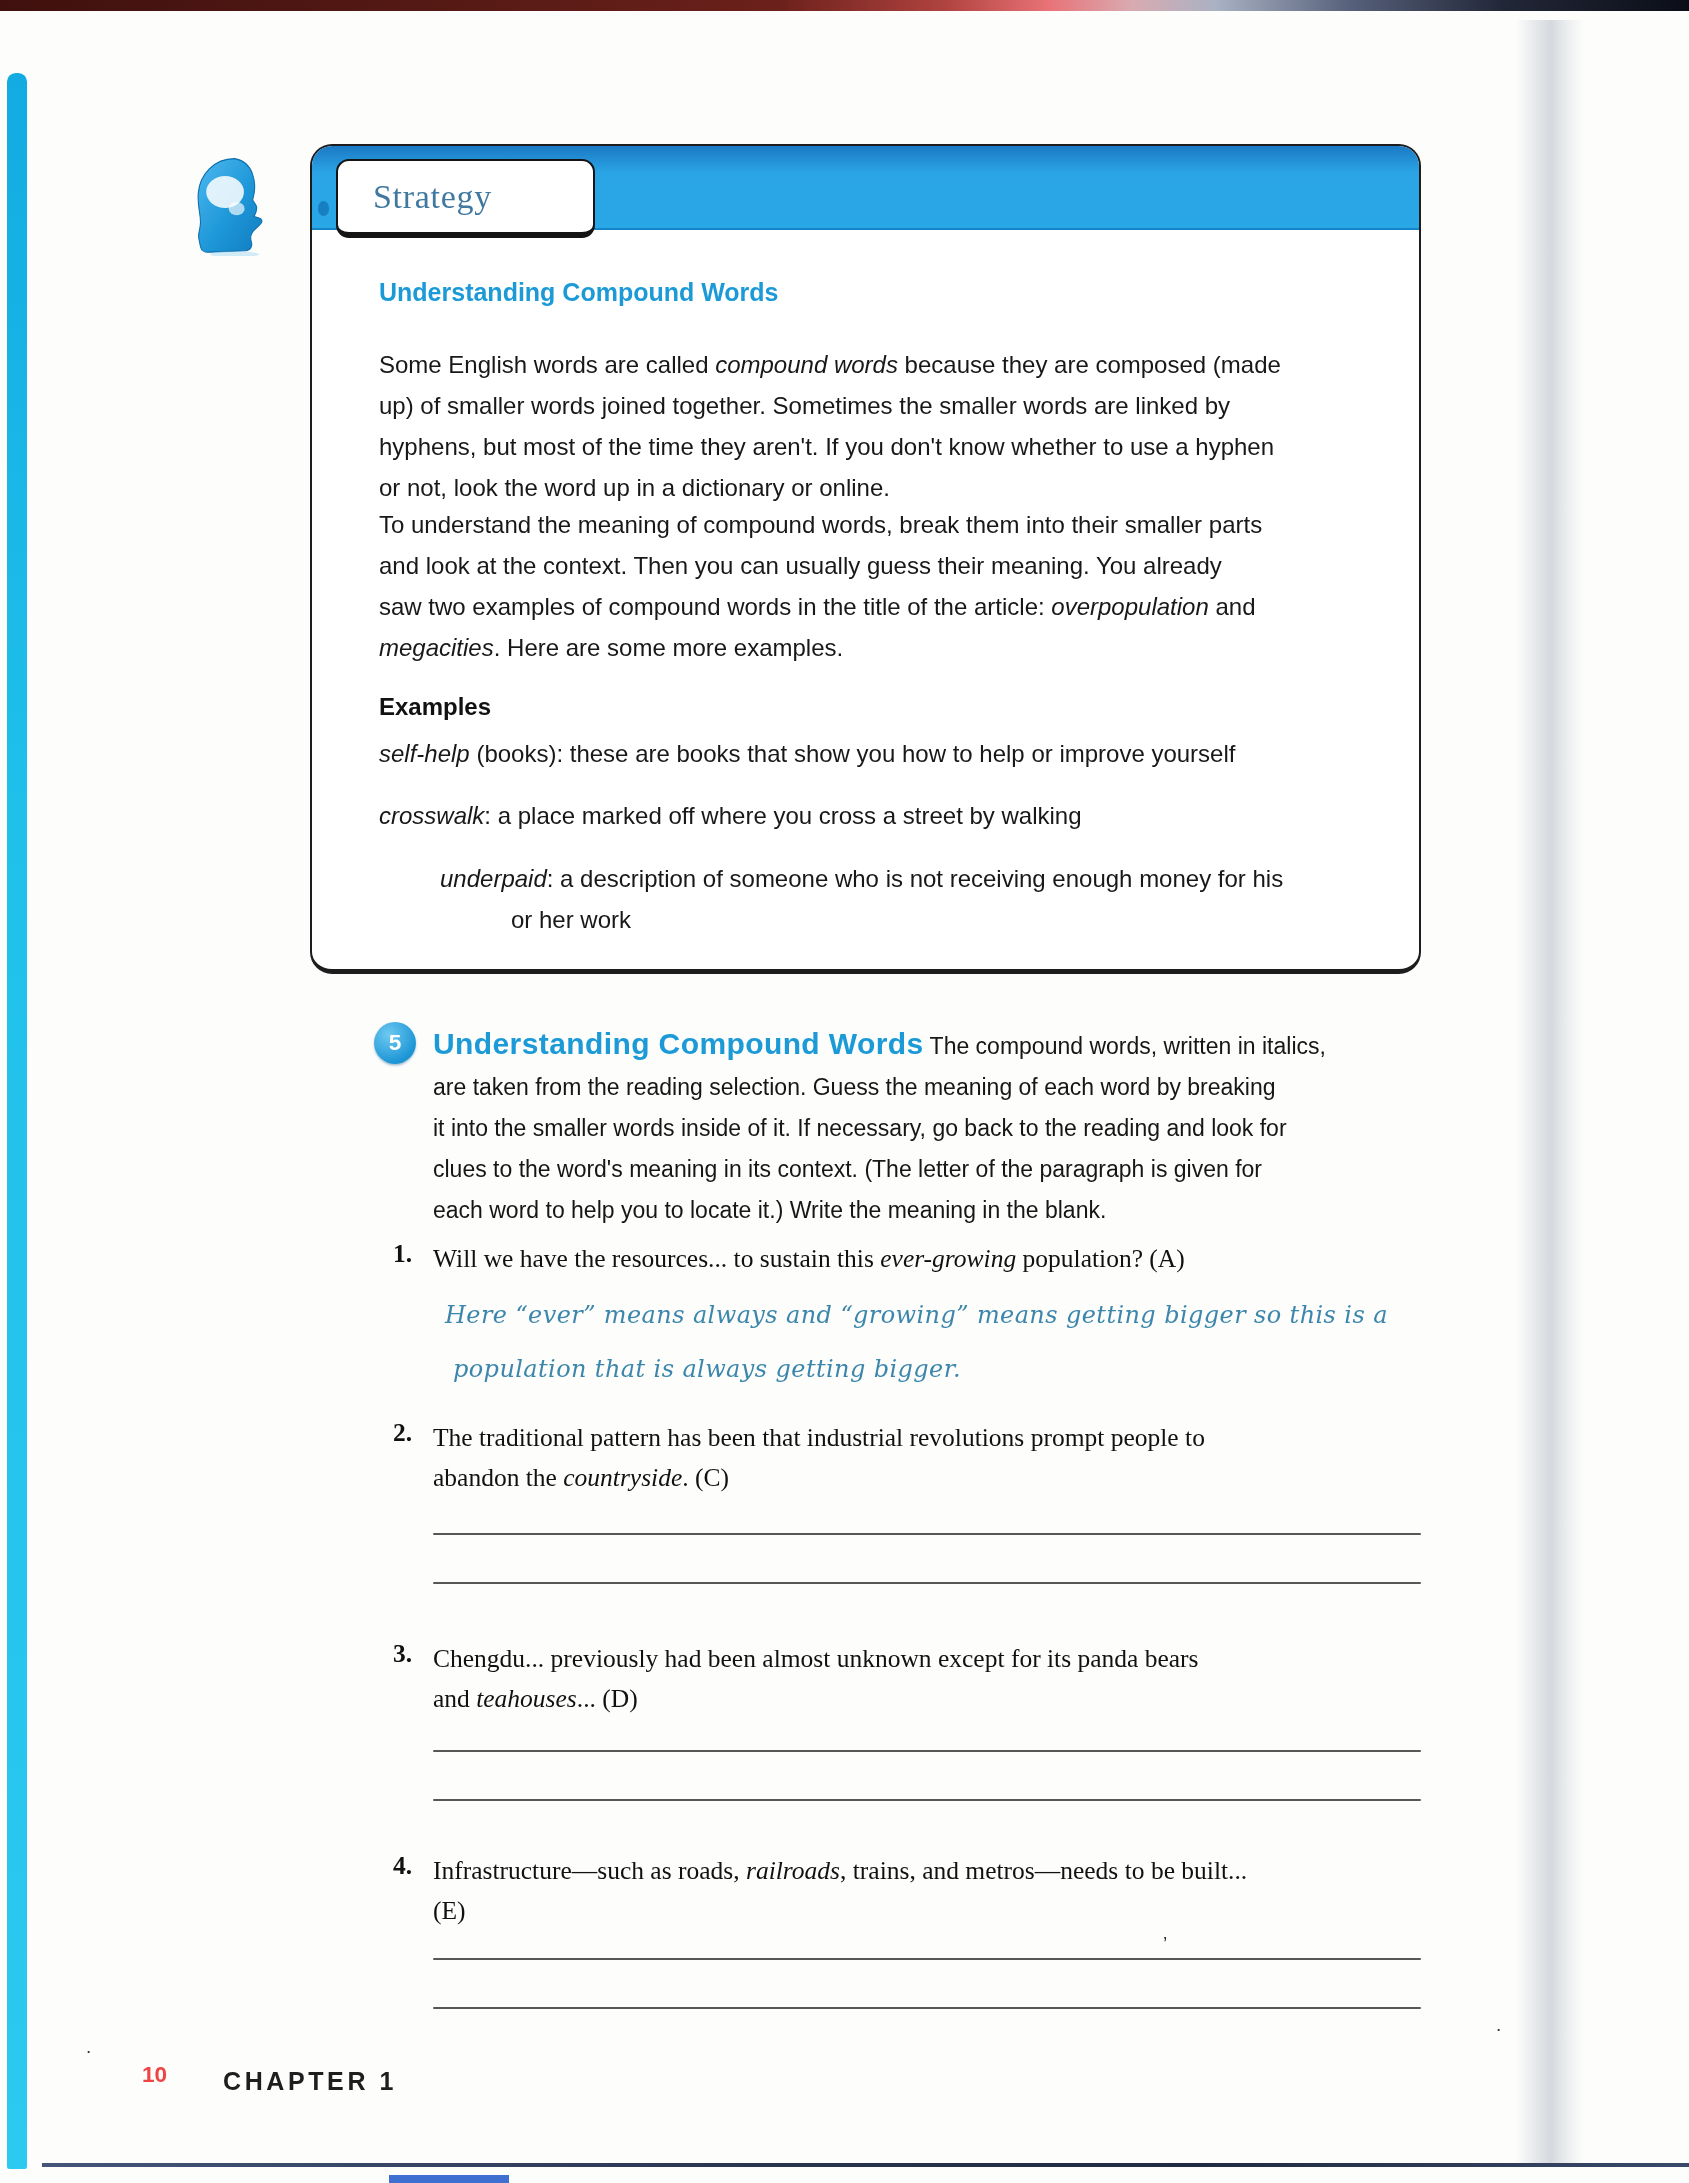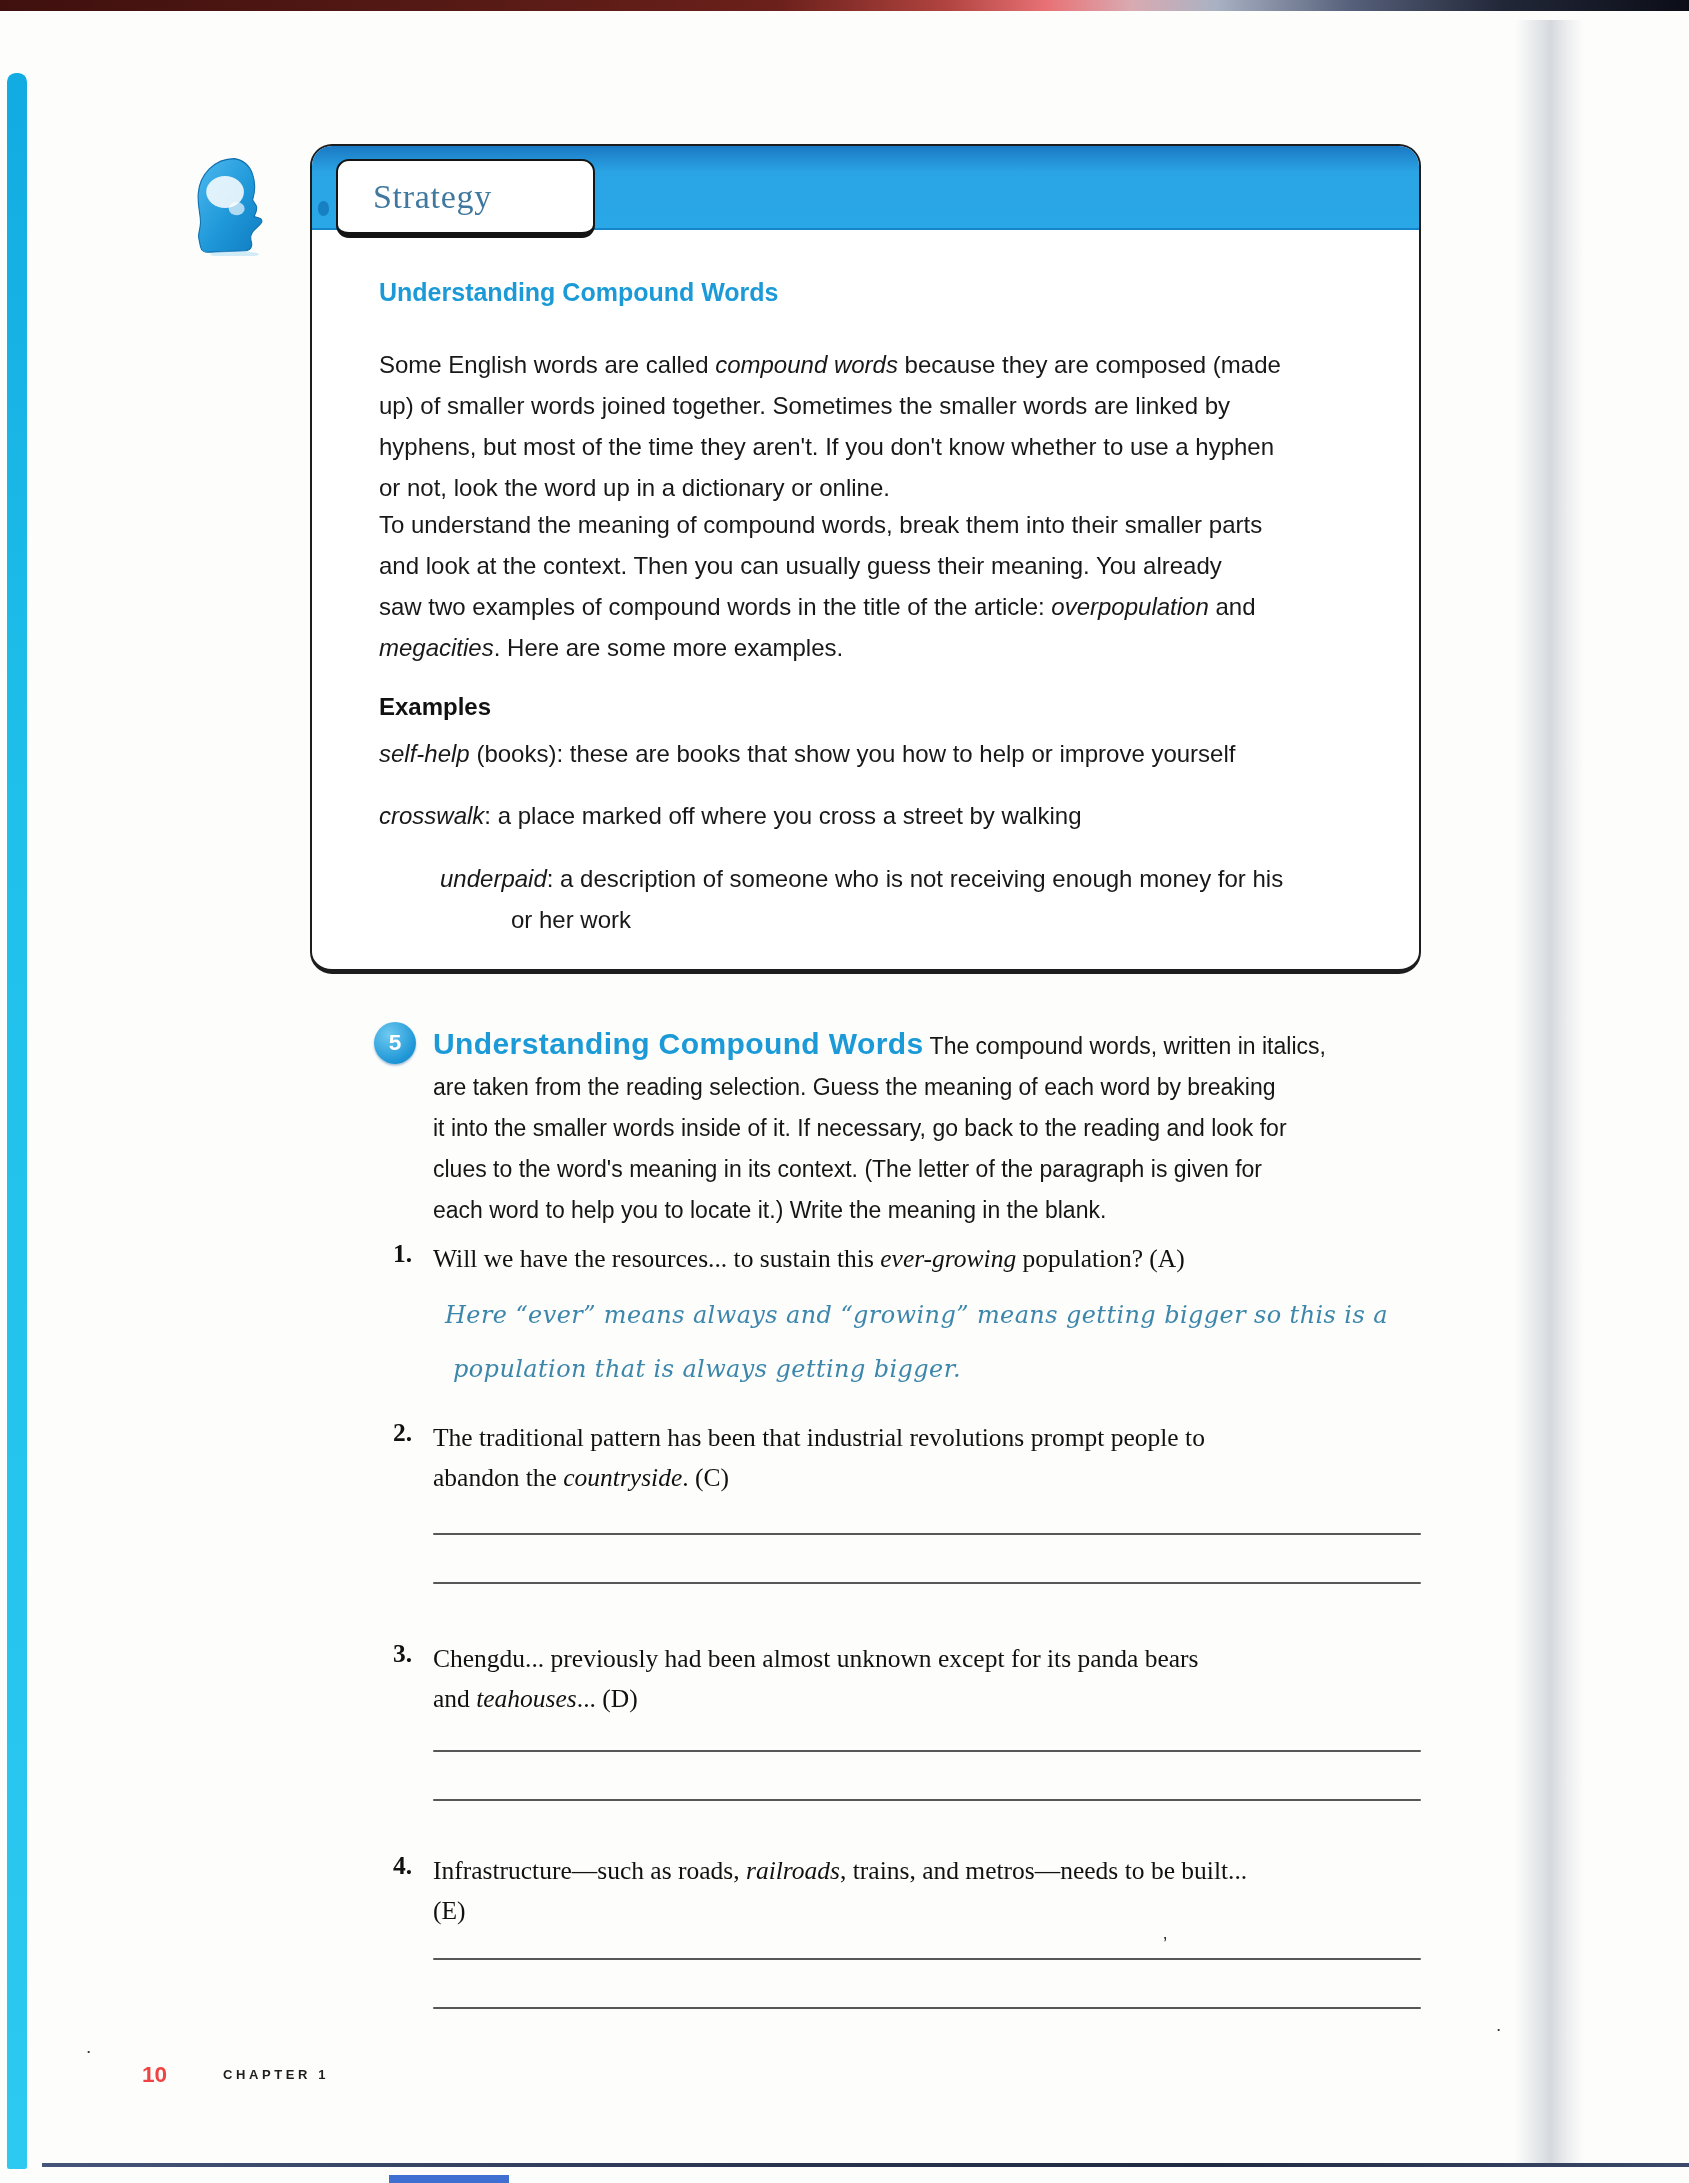--- a/index.html
+++ b/index.html
@@ -46,21 +46,21 @@
     color:#fff;font-weight:bold;font-size:22.6px;box-shadow:0 1.5px 2.2px rgba(30,90,140,.4);}
   .ex-text{font-size:23px;line-height:41px;color:#161616;}
   
   .q-num{font-family:"Liberation Serif",serif;font-size:25.5px;font-weight:bold;color:#111;}
   .q-text{font-family:"Liberation Serif",serif;font-size:25.5px;line-height:40px;color:#111;}
   .hand{font-family:"DejaVu Serif",serif;font-style:italic;font-size:24px;color:#2e7ea6;
     opacity:.93;letter-spacing:0.4px;white-space:nowrap;}
   .blank{left:433px;width:988px;height:2.2px;background:#3a3a3a;opacity:.85;border-radius:1.5px;}
   
   .pg-num{font-size:22.6px;font-weight:bold;color:#ef4444;}
-  .chap{font-size:13px;font-weight:bold;letter-spacing:3.6px;color:#1e1e1e;}
+  .chap{font-size:25px;font-weight:bold;letter-spacing:3.6px;color:#1e1e1e;}
   .speck{color:#333;font-size:19px;}
 </style>
 </head>
 <body>
 
 <div class="page">
 
   <div class="abs top-bar"></div>
   <div class="abs left-bar"></div>
   <div class="abs scan-shadow"></div>

